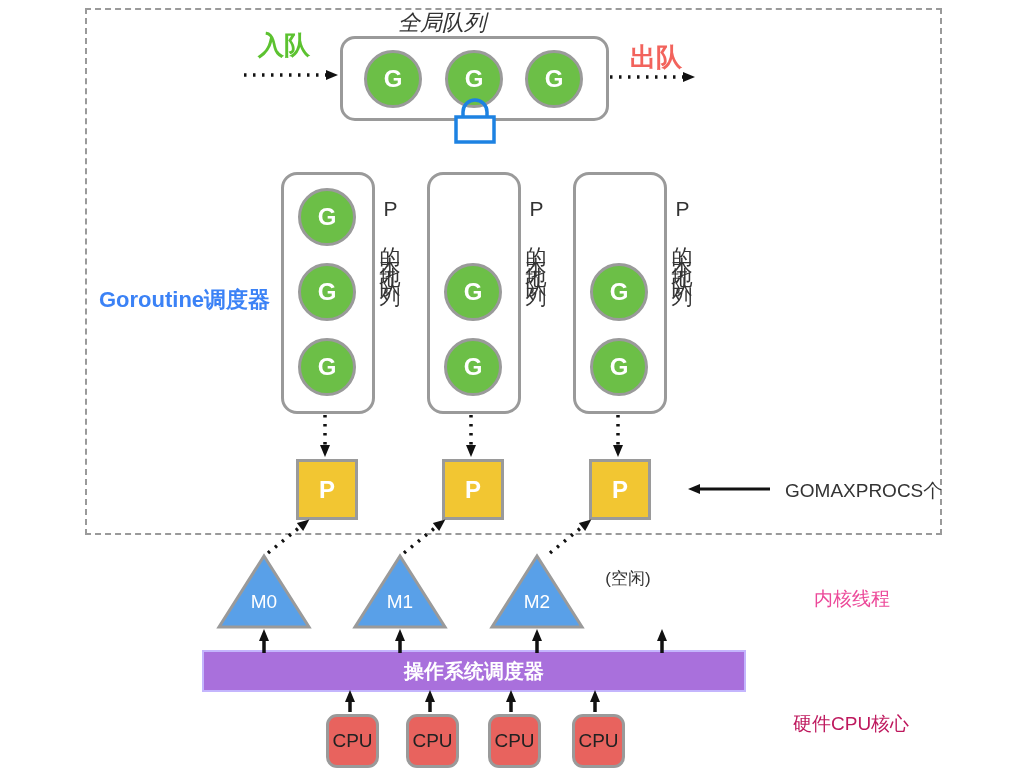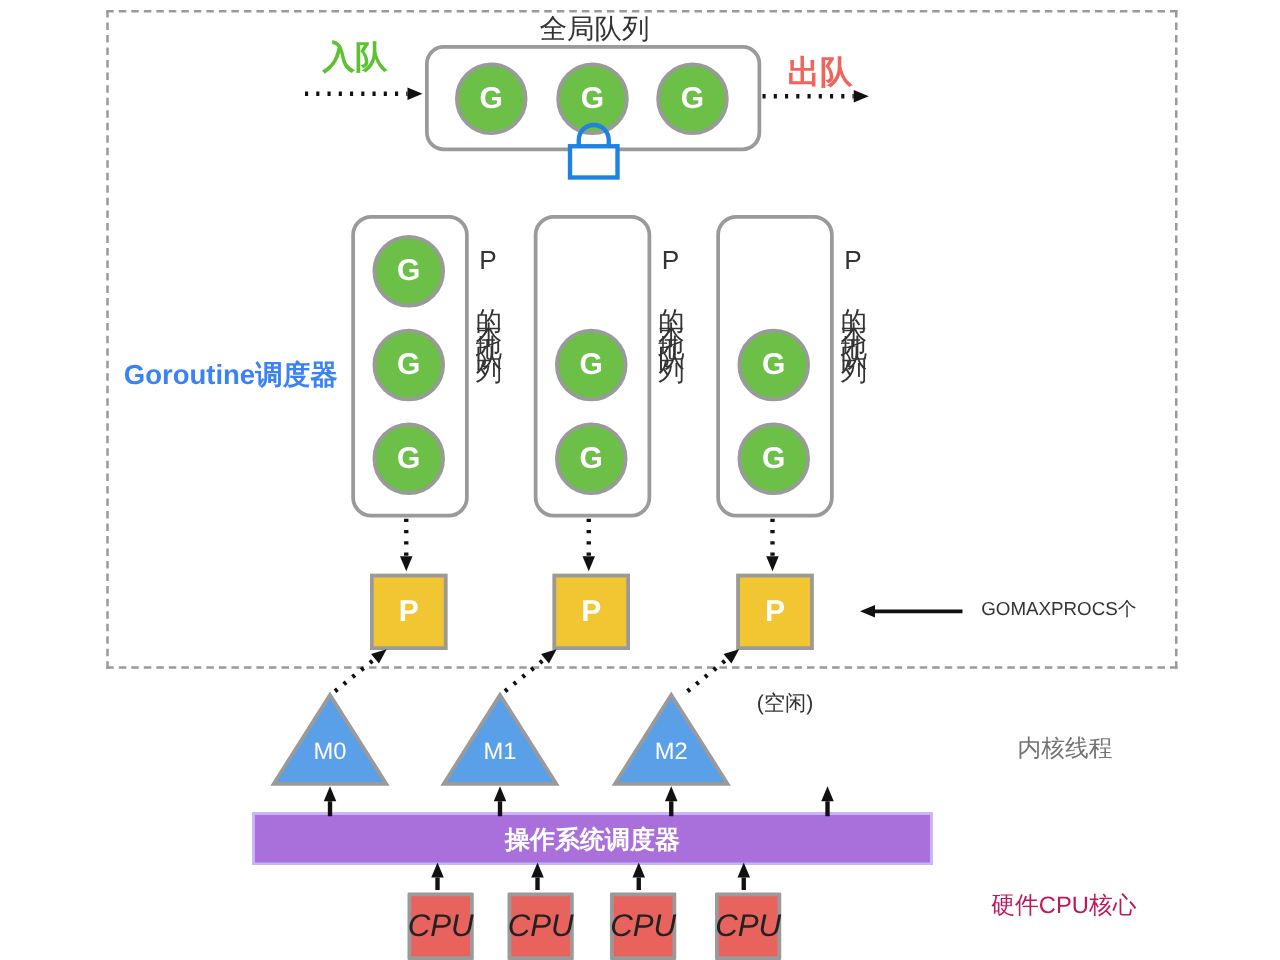--- a/index.html
+++ b/index.html
@@ -4,47 +4,47 @@
 <style>
   html,body{margin:0;padding:0;background:#fff;}
   #canvas{
     position:relative;width:1024px;height:768px;background:#ffffff;overflow:hidden;
     font-family:"Liberation Sans","DejaVu Sans",sans-serif;color:#333;
   }
   .abs{position:absolute;}
   
   .boundary{left:85px;top:8px;width:853px;height:523px;border:2px dashed #9a9a9a;}
   
-  .gq-title{left:398px;top:8px;width:155px;text-align:center;font-size:22px;color:#333;}
+  .gq-title{left:398px;top:8px;width:155px;font-size:22px;color:#333;font-style:italic;}
   .gq-box{left:340px;top:36px;width:263px;height:79px;border:3px solid #9a9a9a;border-radius:15px;background:#fff;}
   .gcircle{width:52px;height:52px;border-radius:50%;background:#6cbf47;border:3px solid #9a9a9a;
            display:flex;align-items:center;justify-content:center;color:#fff;font-weight:bold;font-size:24px;}
   .enq{left:248px;top:28px;width:72px;text-align:center;font-size:26px;font-weight:bold;color:#5cc230;}
   .deq{left:620px;top:40px;width:72px;text-align:center;font-size:26px;font-weight:bold;color:#f2635c;}
   
   .sched-label{left:99px;top:285px;font-size:22px;font-weight:bold;color:#3b82f6;}
   
   .lq-box{top:172px;width:88px;height:236px;border:3px solid #9a9a9a;border-radius:16px;background:#fff;}
   .lq-caption{top:197px;width:26px;font-size:21px;color:#333;
               writing-mode:vertical-rl;text-orientation:upright;letter-spacing:10px;line-height:1.1;}
   
   .pbox{top:459px;width:56px;height:55px;background:#f2c632;border:3px solid #9a9a9a;
         display:flex;align-items:center;justify-content:center;color:#fff;font-weight:bold;font-size:24px;}
-  .gomax-label{left:785px;top:478px;font-size:15px;color:#333;}
+  .gomax-label{left:785px;top:478px;font-size:19px;color:#333;}
   
   .tri-wrap{top:553px;width:96px;height:77px;}
   .tri-label{position:absolute;left:0;top:38px;width:100%;text-align:center;color:#fff;font-weight:normal;font-size:19px;}
-  .idle-note{left:595px;top:551px;width:66px;text-align:center;font-size:17px;color:#333;}
-  .kernel-label{left:814px;top:586px;font-size:19px;color:#737373;text-align:right;}
+  .idle-note{left:595px;top:567px;width:66px;text-align:center;font-size:17px;color:#333;}
+  .kernel-label{left:814px;top:586px;font-size:19px;color:#ec4899;text-align:right;}
   
   .os-bar{left:202px;top:650px;width:540px;height:38px;background:#a970dc;border:2px solid #c4b5fd;
           display:flex;align-items:center;justify-content:center;color:#fff;font-weight:bold;font-size:20px;}
   
-  .cpu-box{top:714px;width:47px;height:48px;background:#e8635e;border:3px solid #9a9a9a;border-radius:1px;
-           display:flex;align-items:center;justify-content:center;color:#222;font-size:25px;font-style:italic;}
+  .cpu-box{top:714px;width:47px;height:48px;background:#e8635e;border:3px solid #9a9a9a;border-radius:11px;
+           display:flex;align-items:center;justify-content:center;color:#222;font-size:19px;}
   .hw-label{left:793px;top:711px;font-size:19px;color:#be185d;}
   svg.overlay{position:absolute;left:0;top:0;width:1024px;height:768px;pointer-events:none;}
 </style>
 </head>
 <body>
 
 <div id="canvas">
 
   <div class="abs boundary"></div>
 

